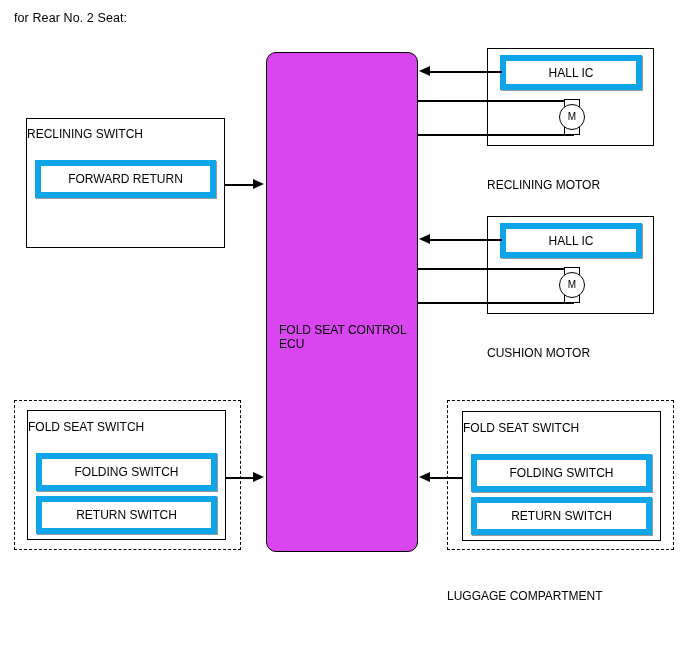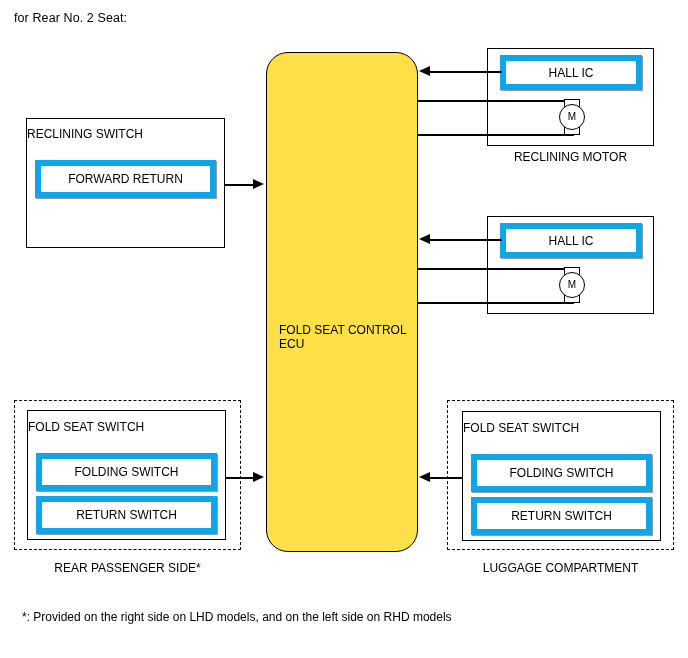--- a/index.html
+++ b/index.html
@@ -27,22 +27,23 @@
     letter-spacing: 0.1px;
     white-space: nowrap;
   }
   .footnote-text {
     left: 22px; top: 610px;
     font-size: 12px;
     white-space: nowrap;
   }
   .caption {
     font-size: 12px;
-    text-align: center;
-    white-space: nowrap;
+    text-align: left;
+    white-space: nowrap;
+    margin-top: 28px;
   }
 
   
   .outer-box {
     border: 1px solid #000;
     background: #ffffff;
     box-sizing: border-box;
   }
   
   .inner-box {
@@ -70,22 +71,22 @@
   
   .dashed-box {
     border: 1.5px dashed #000;
     background: transparent;
     box-sizing: border-box;
   }
 
   
   .ecu-box {
     border: 1.5px solid #000;
-    border-radius: 22px;
-    background: #fde047;
+    border-radius: 10px;
+    background: #d946ef;
     box-sizing: border-box;
     padding-left: 24px;
   }
   .ecu-label {
     position: absolute;
     left: 12px;
     top: 270px;
     font-size: 12px;
     line-height: 14px;
     white-space: nowrap;
@@ -189,44 +190,43 @@
   <div class="abs wire-h" style="left:430px; top:239px; width:72px;"></div>
   <div class="abs arrow-left" style="left:419px; top:234px;"></div>
   <div class="abs wire-h" style="left:418px; top:268px; width:156px;"></div>
   <div class="abs wire-h" style="left:418px; top:302px; width:156px;"></div>
   <div class="abs wire-v" style="left:572px; top:268px; height:10px;"></div>
   <div class="abs wire-v" style="left:572px; top:294px; height:9px;"></div>
   <div class="abs motor-sym" style="left:559px; top:267px;">
     <div class="motor-tab"></div>
     <div class="motor-circle">M</div>
   </div>
+  <div class="abs caption" style="left:487px; top:318px; width:167px;">CUSHION MOTOR</div>
 
   <div class="abs dashed-box" style="left:14px; top:400px; width:227px; height:150px;"></div>
   <div class="abs outer-box" style="left:27px; top:410px; width:199px; height:130px;">
     <div class="group-title" style="top:9px;">FOLD SEAT SWITCH</div>
   </div>
   <div class="abs inner-box" style="left:36px; top:453px; width:181px; height:38px;">
     <div class="inner-label">FOLDING SWITCH</div>
   </div>
   <div class="abs inner-box" style="left:36px; top:496px; width:181px; height:38px;">
     <div class="inner-label">RETURN SWITCH</div>
   </div>
   <div class="abs wire-h" style="left:226px; top:477px; width:29px;"></div>
   <div class="abs arrow-right" style="left:253px; top:472px;"></div>
-  <div class="abs caption" style="left:14px; top:561px; width:227px;">REAR PASSENGER SIDE*</div>
 
   <div class="abs dashed-box" style="left:447px; top:400px; width:227px; height:150px;"></div>
   <div class="abs outer-box" style="left:462px; top:411px; width:199px; height:130px;">
     <div class="group-title" style="top:9px;">FOLD SEAT SWITCH</div>
   </div>
   <div class="abs inner-box" style="left:471px; top:454px; width:181px; height:38px;">
     <div class="inner-label">FOLDING SWITCH</div>
   </div>
   <div class="abs inner-box" style="left:471px; top:497px; width:181px; height:38px;">
     <div class="inner-label">RETURN SWITCH</div>
   </div>
   <div class="abs wire-h" style="left:430px; top:477px; width:32px;"></div>
   <div class="abs arrow-left" style="left:419px; top:472px;"></div>
   <div class="abs caption" style="left:447px; top:561px; width:227px;">LUGGAGE COMPARTMENT</div>
 
-  <div class="abs footnote-text">*: Provided on the right side on LHD models, and on the left side on RHD models</div>
 
 </div>
 
 </body></html>

